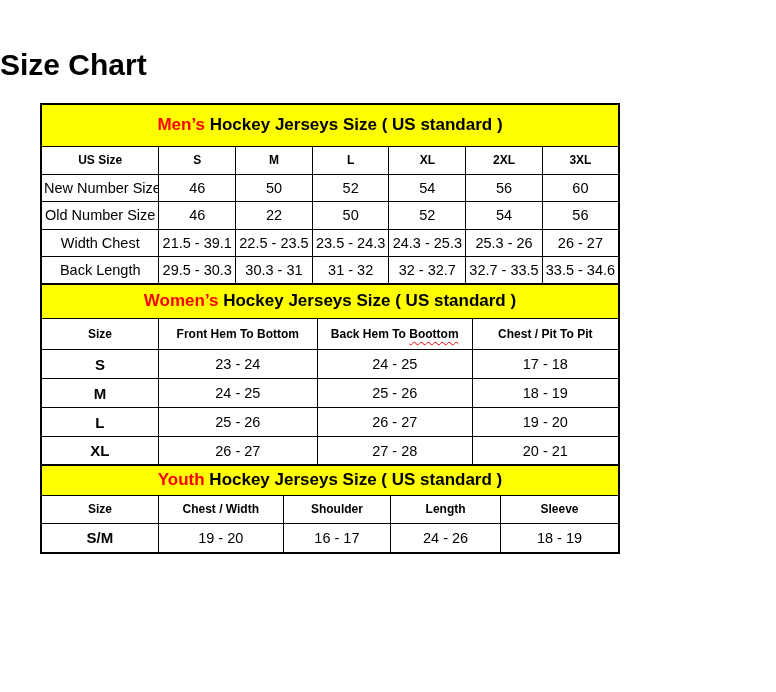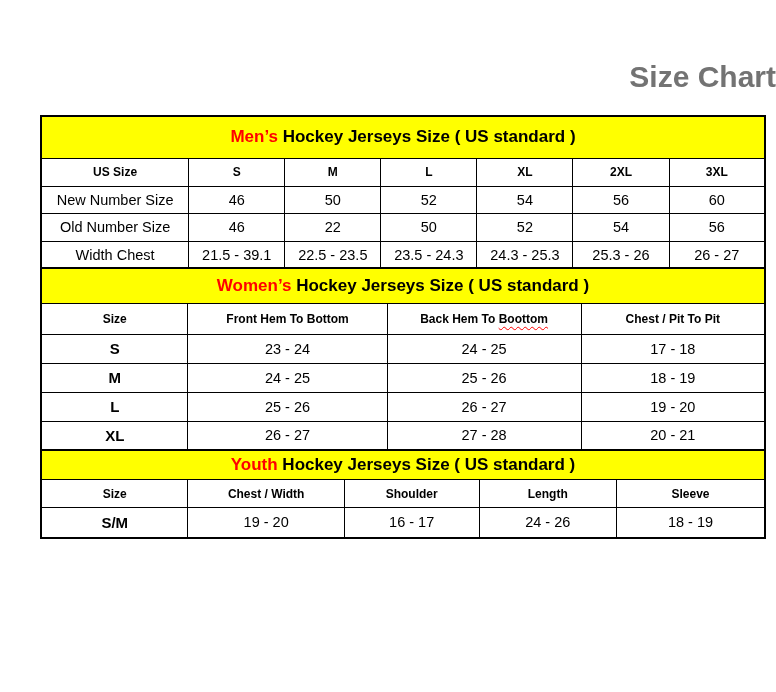--- a/index.html
+++ b/index.html
@@ -5,33 +5,33 @@
   html, body { margin: 0; padding: 0; background: #ffffff; }
   body {
     width: 776px; height: 692px;
     font-family: "Liberation Sans", sans-serif;
     color: #000000;
     overflow: hidden;
   }
   .page { position: relative; width: 776px; height: 692px; }
 
   .title {
-    margin-top: 60px;
-    text-align: right;
-    color: #737373;
+    margin-top: 48px;
+    text-align: left;
+    color: #000000;
     font-size: 30px;
     font-weight: bold;
     line-height: 1.1;
   }
 
   .tables { margin: 22px 0 0 40px; width: 695px; }
 
   table.size-table {
     border-collapse: collapse;
-    width: 726px;
+    width: 580px;
     table-layout: fixed;
     border: 2.5px solid #000;
   }
   table.size-table + table.size-table { margin-top: -2.5px; }
 
   .size-table td, .size-table th {
     border: 1.5px solid #000;
     text-align: center;
     vertical-align: middle;
     padding: 0 2px;
@@ -120,20 +120,29 @@
             <td>56</td>
           </tr>
           <tr>
             <td class="rowlabel">Width Chest</td>
             <td>21.5 - 39.1</td>
             <td>22.5 - 23.5</td>
             <td>23.5 - 24.3</td>
             <td>24.3 - 25.3</td>
             <td>25.3 - 26</td>
             <td>26 - 27</td>
+          </tr>
+          <tr>
+            <td class="rowlabel">Back Length</td>
+            <td>29.5 - 30.3</td>
+            <td>30.3 - 31</td>
+            <td>31 - 32</td>
+            <td>32 - 32.7</td>
+            <td>32.7 - 33.5</td>
+            <td>33.5 - 34.6</td>
           </tr>
         </tbody>
       </table>
     <table class="size-table t1">
         <colgroup>
           <col style="width: 20.3%;">
           <col style="width: 27.5%;">
           <col style="width: 26.8%;">
           <col style="width: 25.4%;">
         </colgroup>

